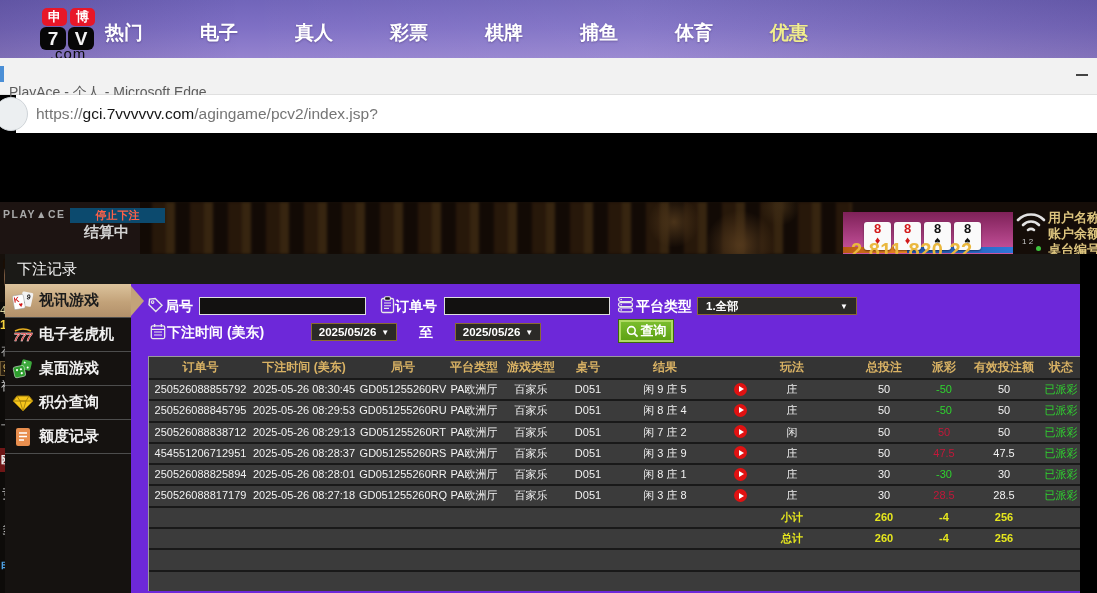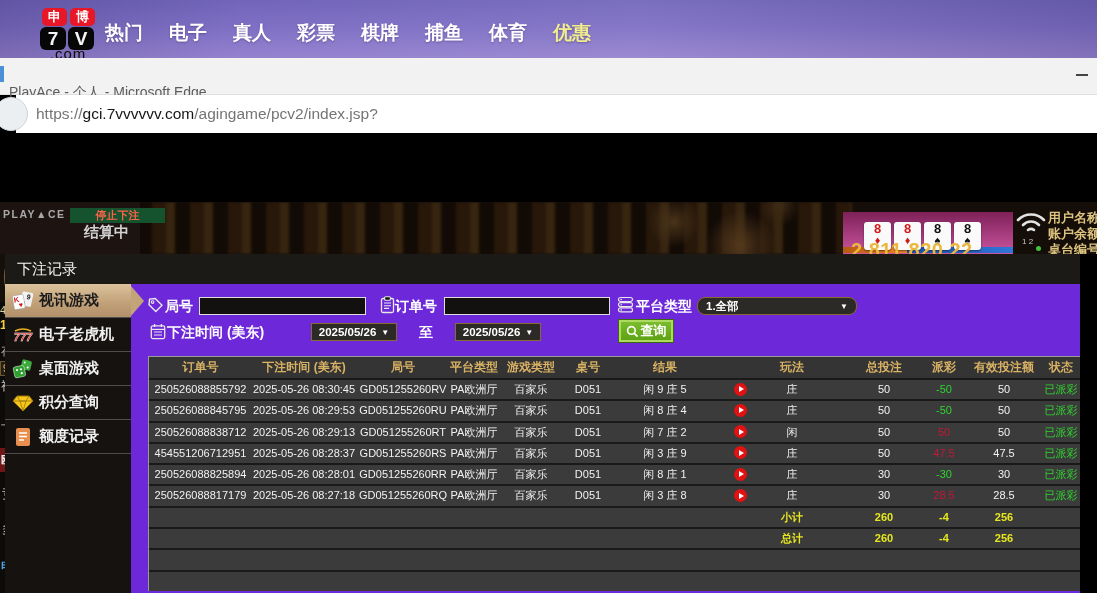--- a/index.html
+++ b/index.html
@@ -12,21 +12,21 @@
   #nav { left:0; top:0; width:1097px; height:58px; overflow:hidden;
     background:linear-gradient(180deg,#7165ba 0%,#7e6fc4 45%,#9583cf 100%); }
   #nav .shade { left:0; top:0; width:1097px; height:58px;
     background:linear-gradient(90deg,rgba(20,10,60,.18),rgba(20,10,60,0) 22%,rgba(255,255,255,.06) 58%,rgba(20,10,60,.14) 100%); }
   .logo-badge { width:25px; height:18px; border-radius:5px; background:#e81728;
     color:#fff; font-weight:700; font-size:13px; line-height:18px; text-align:center; }
   .logo-tile { width:26px; height:23px; border-radius:6px; background:#070707;
     color:#f4f4f4; font-weight:900; font-size:19px; line-height:23px; text-align:center; }
   #logo-com { left:42px; top:48px; width:52px; text-align:center; color:#0a0a0a;
     font-size:15px; font-weight:400; letter-spacing:1px; line-height:12px; }
-  #menu { left:105px; top:5px; height:55px; display:flex; align-items:center; gap:29px; }
+  #menu { left:105px; top:5px; height:55px; display:flex; align-items:center; gap:60px; }
   .menu-item { font-size:19px; font-weight:700; color:#fff; width:35px; text-align:center;
     text-shadow:0 1px 2px rgba(40,20,80,.35); cursor:pointer; white-space:nowrap; }
   .menu-item.hot { color:#f1ee8d; }
 
   
   #titlebar { left:0; top:58px; width:1097px; height:37px; background:#f2f2f2;
     border-bottom:1px solid #e0e0e0; }
   #favicon-sliver { left:0; top:8px; width:4px; height:16px; background:#4b8fd6; }
   #win-title { left:9px; top:16px; height:37px; line-height:37px; font-size:14px; color:#5c5c5c; }
   #min-btn { left:1076px; top:16px; width:12px; height:2px; background:#444; }
@@ -43,21 +43,21 @@
 
   
   #band { left:0; top:69px; width:1097px; height:52px; overflow:hidden; background:#150d08; }
   #band .stripes { left:128px; top:0; width:724px; height:52px; opacity:.85; filter:blur(1.5px);
     background:repeating-linear-gradient(90deg,#3d2a12 0 9px,#120a05 9px 24px,#2b1a0b 24px 38px); }
   #band .glow1 { left:648px; top:-6px; width:52px; height:52px; border-radius:50%; background:radial-gradient(circle,#4a3319,transparent 70%); }
   #band .glow2 { left:705px; top:8px; width:70px; height:70px; border-radius:50%; background:radial-gradient(circle,#52381c,transparent 70%); }
   #band .glow3 { left:760px; top:-16px; width:40px; height:40px; border-radius:50%; background:radial-gradient(circle,#3c2a14,transparent 70%); }
   #band .leftblock { left:0; top:0; width:140px; height:52px; background:#1d1412; }
   #playace { left:3px; top:6px; font-size:10.5px; font-weight:700; letter-spacing:1.5px; color:#a9a9a9; }
-  #stop-banner { left:70px; top:6px; width:95px; height:15px; background:#14532d;
+  #stop-banner { left:70px; top:6px; width:95px; height:15px; background:#0c4a6e;
     color:#ff6149; font-size:11px; font-weight:700; text-align:center; line-height:15px; }
   #settling { left:84px; top:21px; font-size:15px; font-weight:700; color:#d2d2d2; }
   #pinkblock { left:843px; top:10px; width:170px; height:42px; background:linear-gradient(180deg,#7e2158,#cb55a0); }
   #bar-orange { left:843px; top:45px; width:64px; height:6px; background:linear-gradient(90deg,#b55a12,#ef8a25); }
   #bar-blue { left:907px; top:45px; width:106px; height:6px; background:linear-gradient(90deg,#1d53a8,#2f76d8); }
   #cards { left:864px; top:20px; display:flex; gap:3px; }
   .pcard { width:27px; height:28px; background:#fafafa; border-radius:3px; box-shadow:0 1px 2px rgba(0,0,0,.5);
     font-weight:700; text-align:center; }
   .pcard .rank { display:block; font-size:13px; line-height:14px; }
   .pcard .suit { display:block; font-size:11px; line-height:11px; margin-top:-1px; }
@@ -332,21 +332,21 @@
           <svg width="17" height="17" viewBox="0 0 17 17">
               <rect x="1.5" y="1.5" width="14" height="4" rx="2" fill="none" stroke="#e8e8e8" stroke-width="1.2"></rect>
               <rect x="1.5" y="6.7" width="14" height="4" rx="2" fill="none" stroke="#e8e8e8" stroke-width="1.2"></rect>
               <rect x="1.5" y="11.9" width="14" height="4" rx="2" fill="none" stroke="#e8e8e8" stroke-width="1.2"></rect>
               <circle cx="4.2" cy="3.5" r="0.8" fill="#e8e8e8"></circle>
               <circle cx="4.2" cy="8.7" r="0.8" fill="#e8e8e8"></circle>
               <circle cx="4.2" cy="13.9" r="0.8" fill="#e8e8e8"></circle>
             </svg>
         </span>
         <span class="flabel" style="left:505px; top:14px;">平台类型</span>
-        <div class="fselect" style="left:566px; top:13px; width:160px; padding-left:8px;border-radius:8px;">
+        <div class="fselect" style="left:566px; top:13px; width:160px; padding-left:8px;">
           <span>1.全部</span>
           <span class="caret" style="position:absolute; right:8px;">▼</span>
         </div>
 
         <span class="ficon" style="left:19px; top:39px;">
           <svg width="16" height="17" viewBox="0 0 16 17">
               <rect x="1.3" y="2.8" width="13.4" height="12.8" rx="1.5" fill="none" stroke="#e8e8e8" stroke-width="1.3"></rect>
               <path d="M1.5 6.4 H14.5" stroke="#e8e8e8" stroke-width="1.2"></path>
               <path d="M4.6 1 V4 M11.4 1 V4" stroke="#e8e8e8" stroke-width="1.4"></path>
               <path d="M4 9 H12 M4 12 H12" stroke="#e8e8e8" stroke-width="1"></path>

